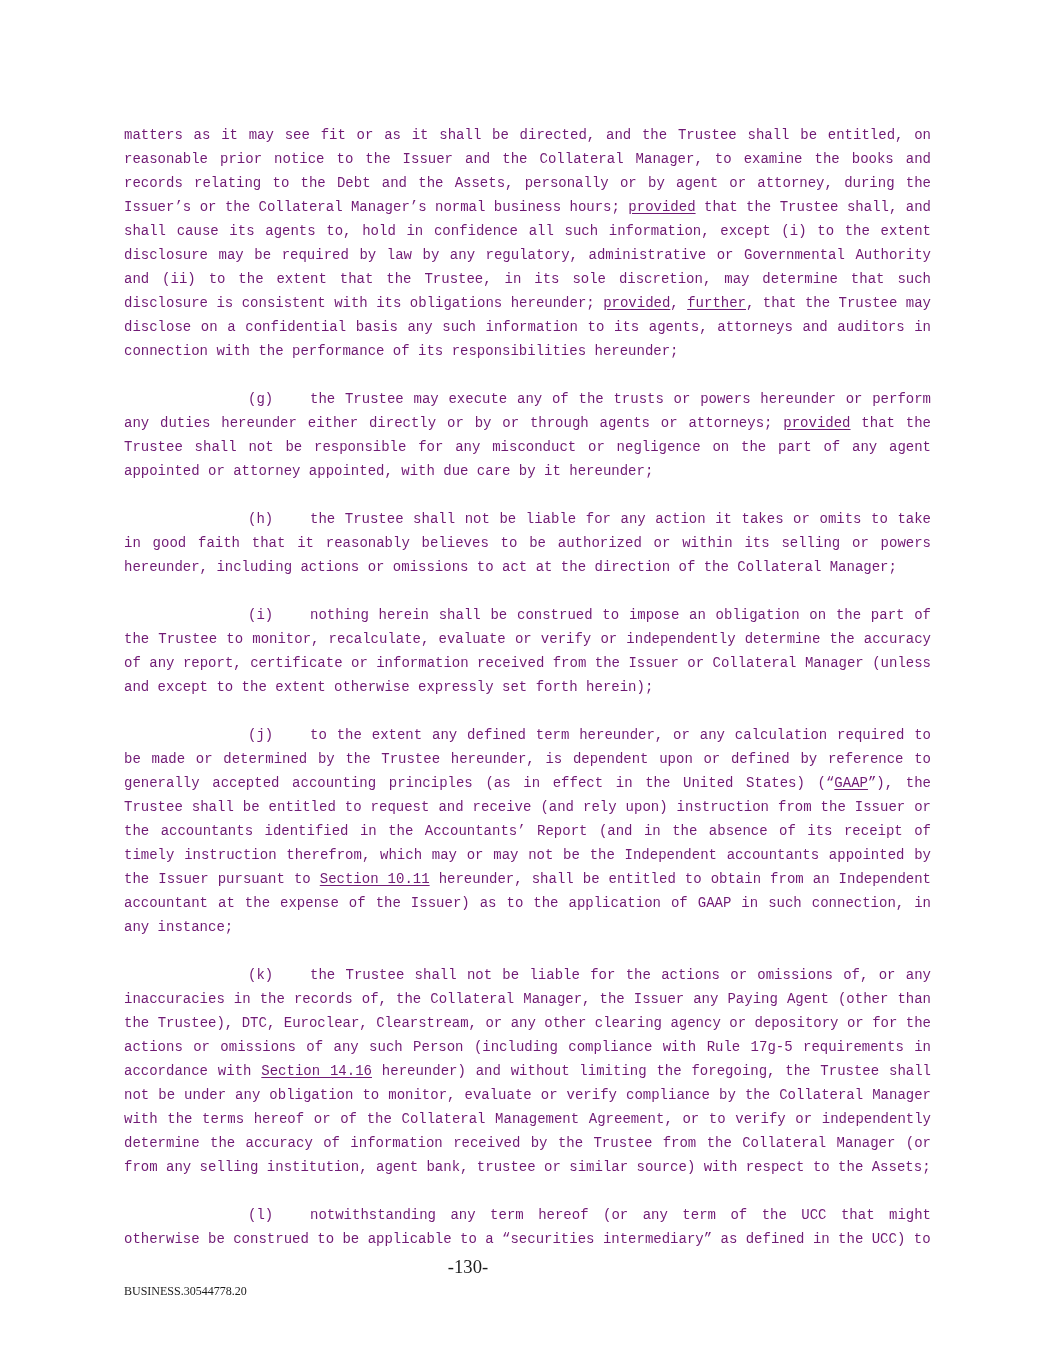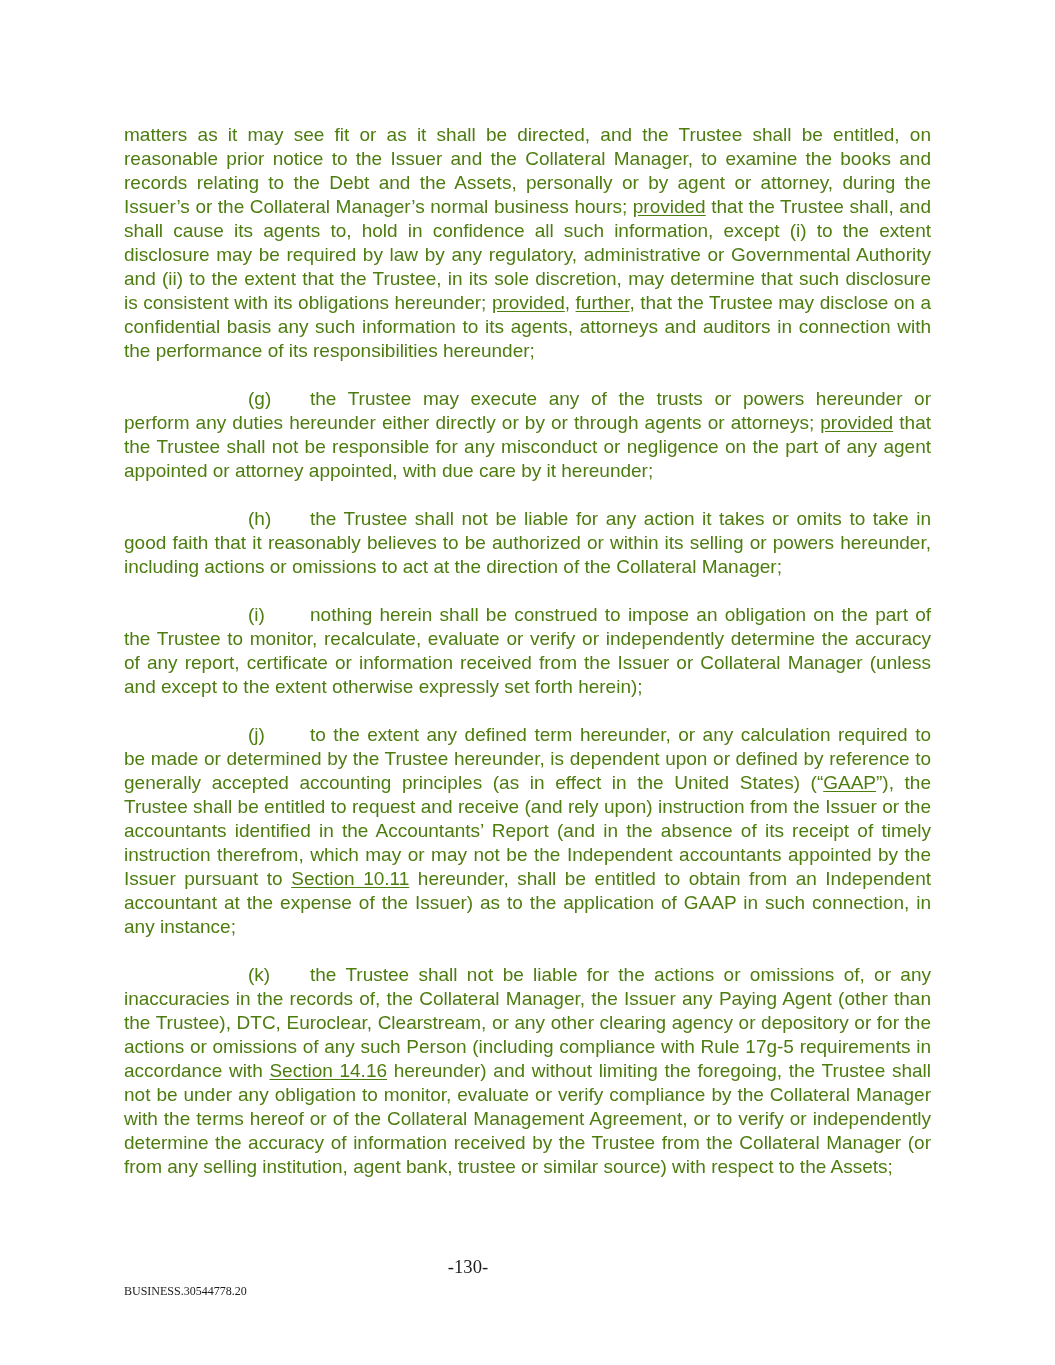--- a/index.html
+++ b/index.html
@@ -1,20 +1,20 @@
 <!DOCTYPE html>
 <html><head>
 <meta charset="utf-8">
 <style>
   html, body { margin: 0; padding: 0; background: #ffffff; }
   body { width: 1055px; height: 1365px; position: relative; overflow: hidden; }
   .page {
     position: absolute; left: 124px; top: 123px; width: 807px;
-    font-family: Liberation Sans, sans-serif;
-    font-size: 19px; line-height: 24px; color: #4d7c0f;
+    font-family: Liberation Mono, monospace;
+    font-size: 14px; line-height: 24px; color: #701a75;
     text-align: justify;
   }
   .para { margin: 0 0 24px 0; }
   .para.last { margin-bottom: 0; }
   .label { display: inline-block; width: 62px; }
   .indent { display: inline-block; width: 124px; }
   .u { text-decoration: underline; text-underline-offset: 2px; }
   .page-number {
     position: absolute; left: 0; width: 936px; top: 1256px; text-align: center;
     font-family: "Liberation Serif", "DejaVu Serif", serif; font-size: 18.6px; color: #1a1a1a;
@@ -27,16 +27,17 @@
 </head>
 <body>
 
 <div class="page" id="doc-body">
     <p class="para"><span>matters as it may see fit or as it shall be directed, and the Trustee shall be entitled, on reasonable prior notice to the Issuer and the Collateral Manager, to examine the books and records relating to the Debt and the Assets, personally or by agent or attorney, during the Issuer’s or the Collateral Manager’s normal business hours; </span><span class="u">provided</span><span> that the Trustee shall, and shall cause its agents to, hold in confidence all such information, except (i) to the extent disclosure may be required by law by any regulatory, administrative or Governmental Authority and (ii) to the extent that the Trustee, in its sole discretion, may determine that such disclosure is consistent with its obligations hereunder; </span><span class="u">provided</span><span>, </span><span class="u">further</span><span>, that the Trustee may disclose on a confidential basis any such information to its agents, attorneys and auditors in connection with the performance of its responsibilities hereunder;</span></p>
     <p class="para"><span class="indent"></span><span class="label">(g)</span><span>the Trustee may execute any of the trusts or powers hereunder or perform any duties hereunder either directly or by or through agents or attorneys; </span><span class="u">provided</span><span> that the Trustee shall not be responsible for any misconduct or negligence on the part of any agent appointed or attorney appointed, with due care by it hereunder;</span></p>
     <p class="para"><span class="indent"></span><span class="label">(h)</span><span>the Trustee shall not be liable for any action it takes or omits to take in good faith that it reasonably believes to be authorized or within its selling or powers hereunder, including actions or omissions to act at the direction of the Collateral Manager;</span></p>
     <p class="para"><span class="indent"></span><span class="label">(i)</span><span>nothing herein shall be construed to impose an obligation on the part of the Trustee to monitor, recalculate, evaluate or verify or independently determine the accuracy of any report, certificate or information received from the Issuer or Collateral Manager (unless and except to the extent otherwise expressly set forth herein);</span></p>
     <p class="para"><span class="indent"></span><span class="label">(j)</span><span>to the extent any defined term hereunder, or any calculation required to be made or determined by the Trustee hereunder, is dependent upon or defined by reference to generally accepted accounting principles (as in effect in the United States) (“</span><span class="u">GAAP</span><span>”), the Trustee shall be entitled to request and receive (and rely upon) instruction from the Issuer or the accountants identified in the Accountants’ Report (and in the absence of its receipt of timely instruction therefrom, which may or may not be the Independent accountants appointed by the Issuer pursuant to </span><span class="u">Section 10.11</span><span> hereunder, shall be entitled to obtain from an Independent accountant at the expense of the Issuer) as to the application of GAAP in such connection, in any instance;</span></p>
     <p class="para"><span class="indent"></span><span class="label">(k)</span><span>the Trustee shall not be liable for the actions or omissions of, or any inaccuracies in the records of, the Collateral Manager, the Issuer any Paying Agent (other than the Trustee), DTC, Euroclear, Clearstream, or any other clearing agency or depository or for the actions or omissions of any such Person (including compliance with Rule 17g-5 requirements in accordance with </span><span class="u">Section 14.16</span><span> hereunder) and without limiting the foregoing, the Trustee shall not be under any obligation to monitor, evaluate or verify compliance by the Collateral Manager with the terms hereof or of the Collateral Management Agreement, or to verify or independently determine the accuracy of information received by the Trustee from the Collateral Manager (or from any selling institution, agent bank, trustee or similar source) with respect to the Assets;</span></p>
+    <p class="para last"><span class="indent"></span><span class="label">(l)</span><span>notwithstanding any term hereof (or any term of the UCC that might otherwise be construed to be applicable to a “securities intermediary” as defined in the UCC) to</span></p>
   </div>
 
 <div class="page-number">-130-</div>
 <div class="doc-id">BUSINESS.30544778.20</div>
 
 </body></html>

